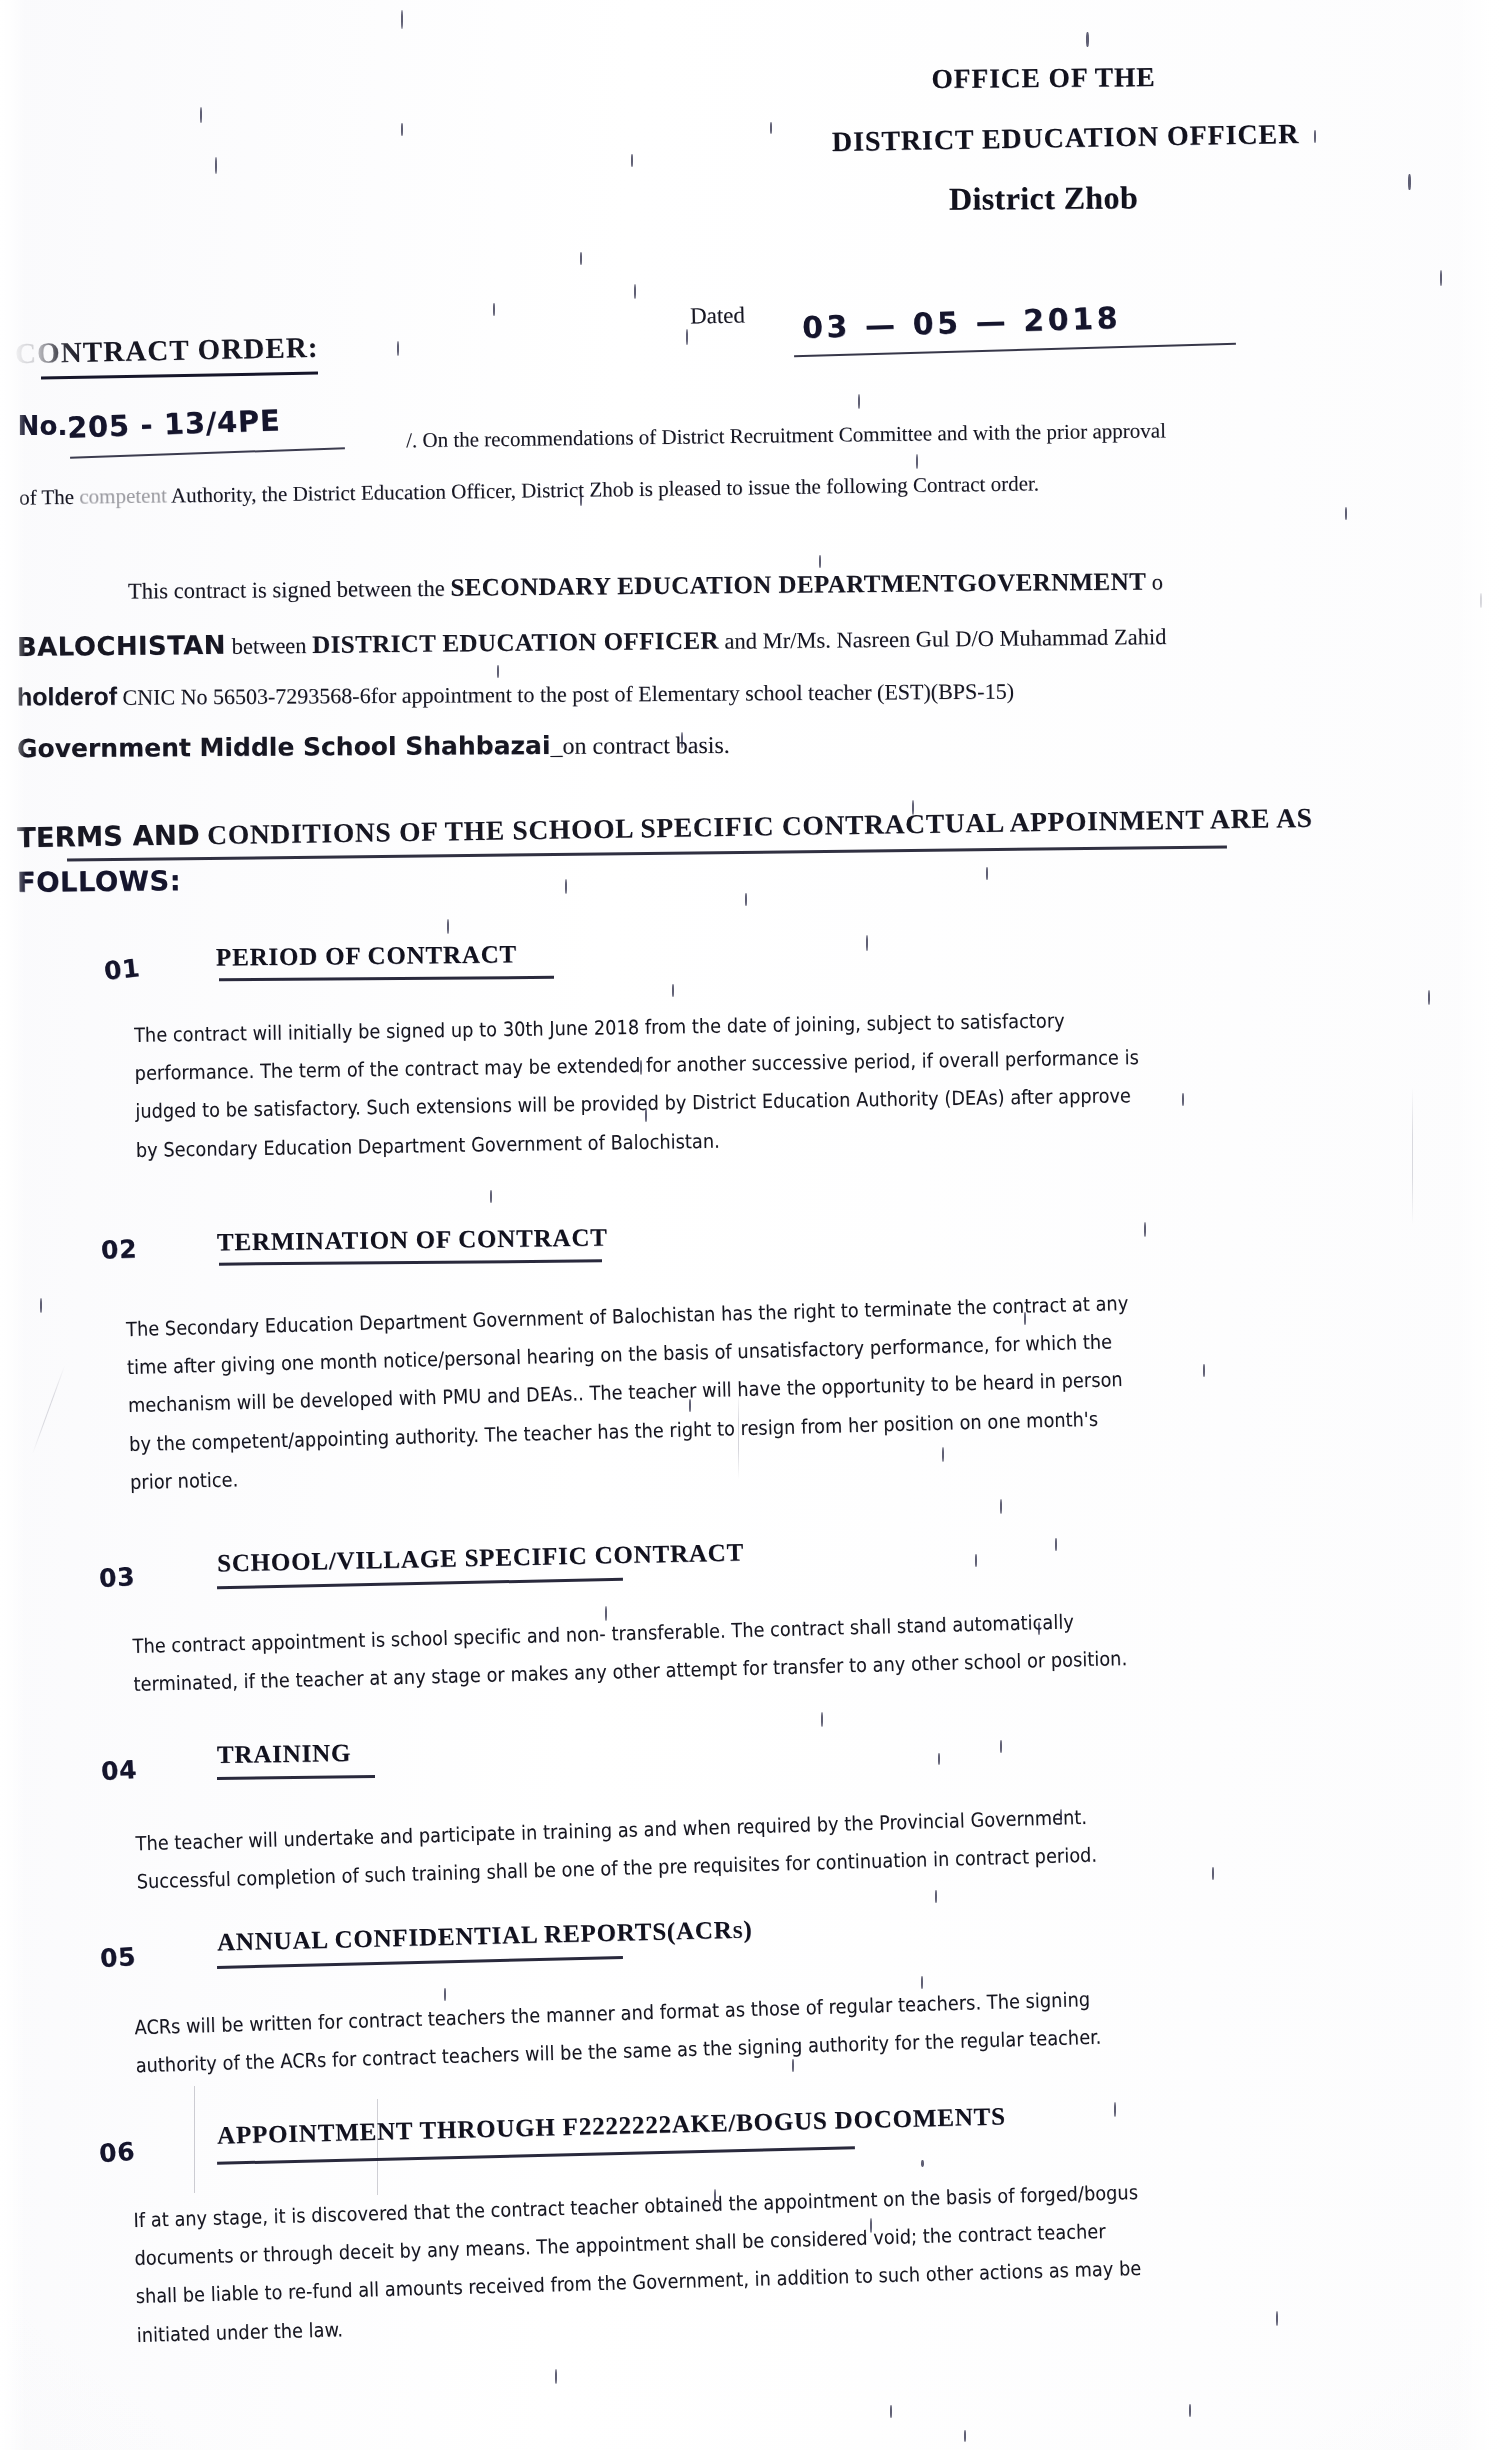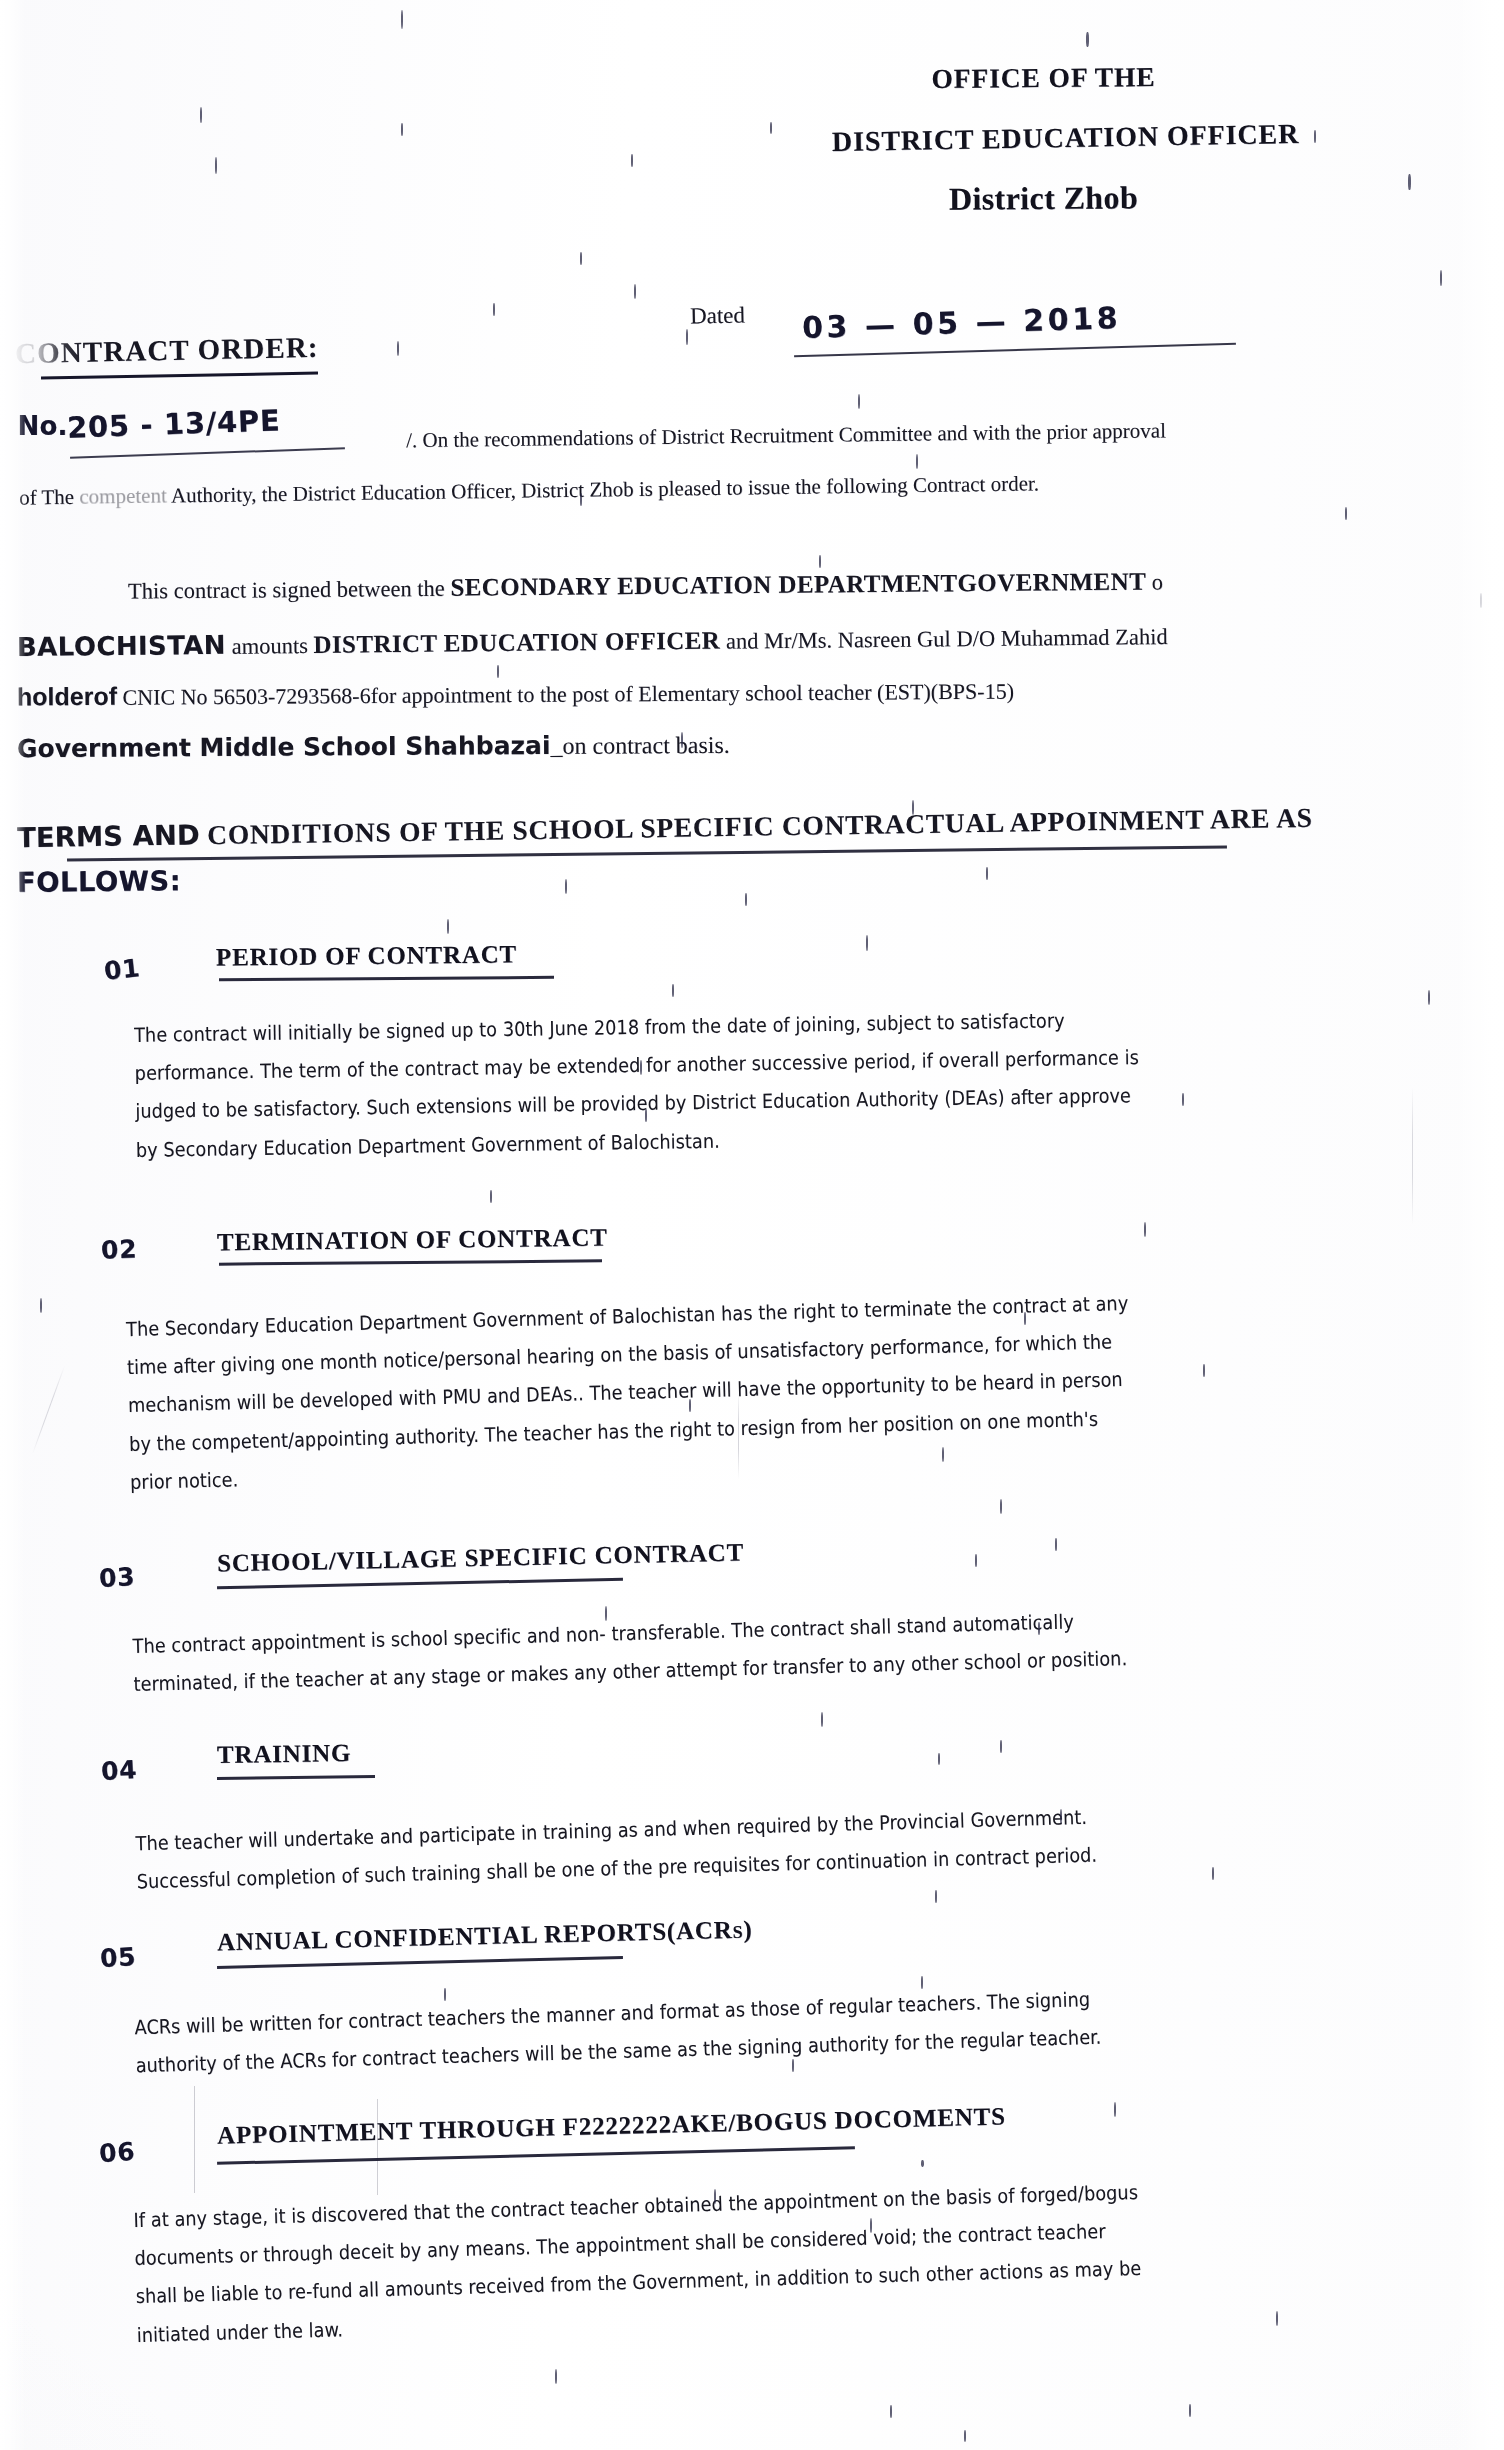--- a/index.html
+++ b/index.html
@@ -358,21 +358,21 @@
 
   <div class="blk hand" id="no-label">No.</div>
   <div class="blk hand" id="no-value">205 - 13/4PE</div>
   <div id="no-rule"></div>
 
   <div class="blk printed" id="intro-l1">/. On the recommendations of District Recruitment Committee and with the prior approval</div>
   <div class="blk printed" id="intro-l2"><span>of The </span><span class="faded">competent</span><span> Authority, the District Education Officer, District Zhob is pleased to issue the following Contract order.</span></div>
 
   <div class="blk printed" id="party-l1"><span>This contract is signed between the </span><span class="caps">SECONDARY EDUCATION DEPARTMENTGOVERNMENT</span><span> o</span></div>
 
-  <div class="blk printed" id="party-l2"><span class="big">BALOCHISTAN</span><span> amounts </span><span class="caps">DISTRICT EDUCATION OFFICER</span><span> and Mr/Ms. Nasreen Gul D/O Muhammad Zahid</span></div>
+  <div class="blk printed" id="party-l2"><span class="big">BALOCHISTAN</span><span> between </span><span class="caps">DISTRICT EDUCATION OFFICER</span><span> and Mr/Ms. Nasreen Gul D/O Muhammad Zahid</span></div>
 
   <div class="blk printed" id="party-l3"><span class="big">holderof</span><span> CNIC No 56503-7293568-6for appointment to the post of Elementary school teacher (EST)(BPS-15)</span></div>
 
   <div class="blk printed" id="party-l4"><span class="big">Government Middle School Shahbazai</span><span>_on contract basis.</span></div>
 
   <div class="blk printed" id="terms-l1"><span class="penword">TERMS AND</span><span> CONDITIONS OF THE SCHOOL SPECIFIC CONTRACTUAL APPOINMENT ARE AS</span></div>
   <div id="terms-rule"></div>
   <div class="blk hand" id="terms-l2">FOLLOWS:</div>
 
   <div class="sec-num" id="s1-num">01</div>

